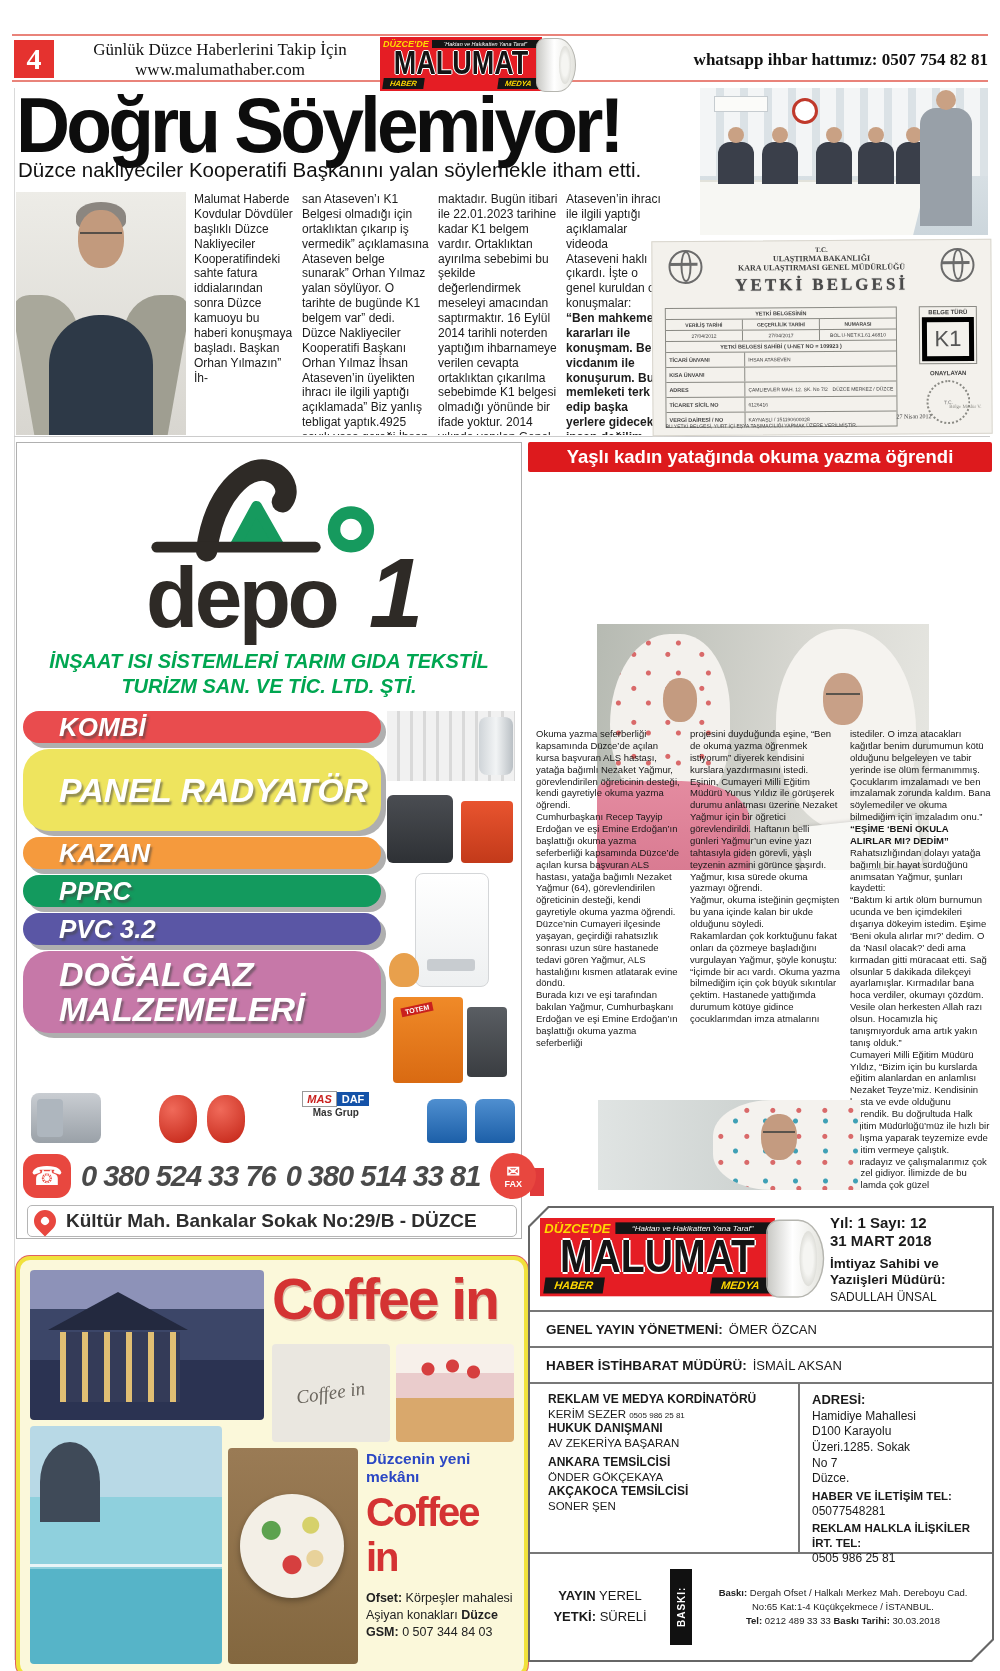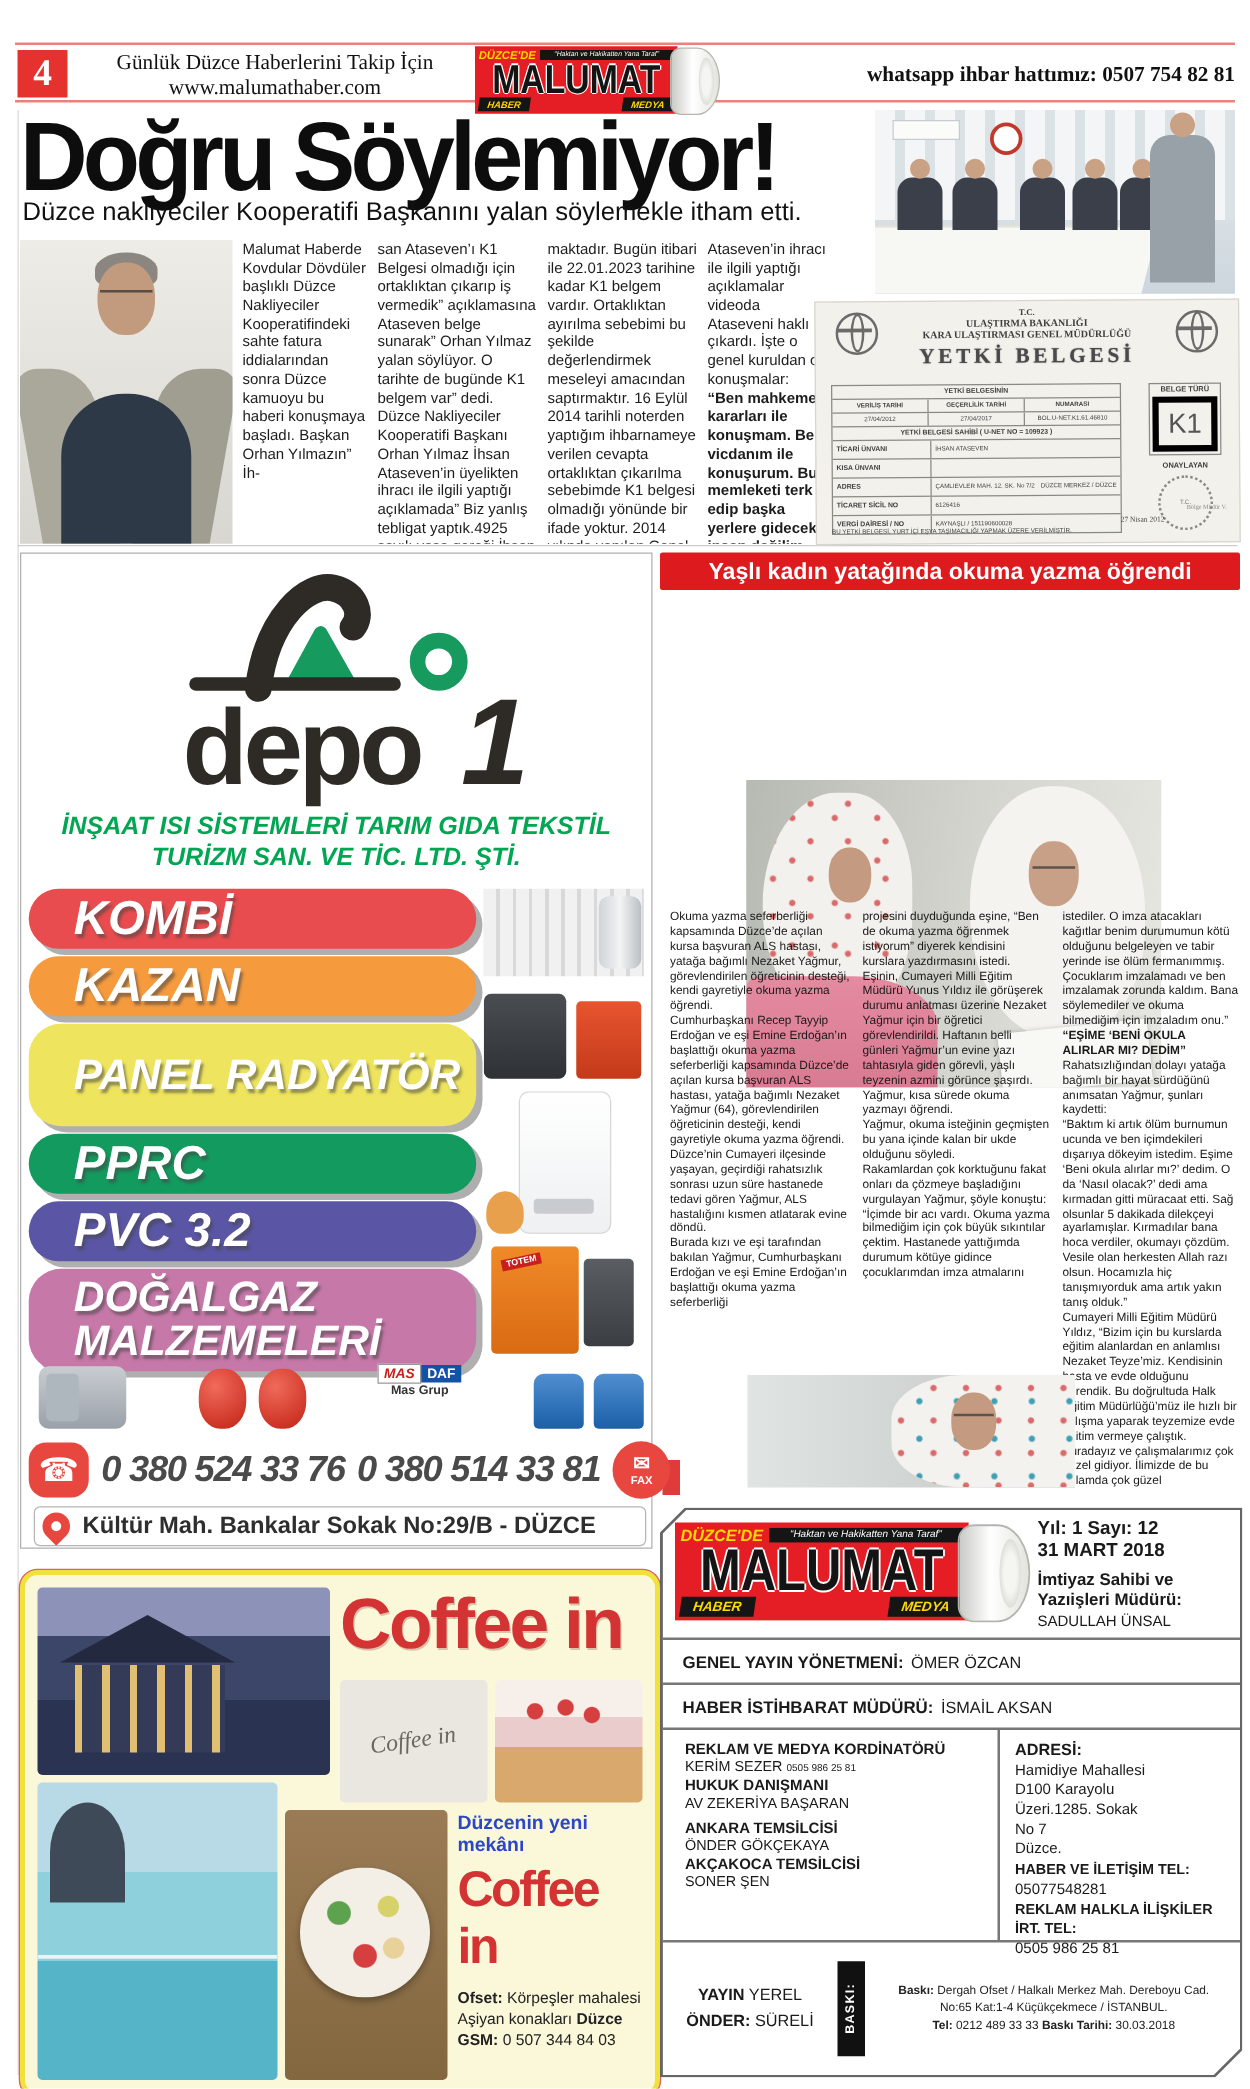--- a/index.html
+++ b/index.html
@@ -124,21 +124,21 @@
 
   
   .depo{left:16px;top:442px;width:504px;height:795px;border:1px solid #b0b0b0;background:#fff;}
   .depo-logo{position:absolute;left:30px;top:8px;width:444px;height:196px;}
   .depo-company{position:absolute;left:0;top:206px;width:100%;text-align:center;color:#00a651;
                 font-weight:bold;font-style:italic;font-size:20px;line-height:1.25;}
   .banners{position:absolute;left:6px;top:268px;width:358px;}
   .bnr{border-radius:26px;margin-bottom:6px;display:flex;align-items:center;padding-left:36px;
        box-shadow:5px 5px 0 rgba(95,95,95,.5);color:#fff;font-weight:bold;font-style:italic;
        text-shadow:2px 3px 2px rgba(70,70,70,.55);}
-  .bnr-1line{height:48px;font-size:38px;}
+  .bnr-1line{height:32px;font-size:26px;}
   .bnr-2line{height:82px;font-size:34px;line-height:1.02;}
   .bk{background:#e94c4e;} .bz{background:#f59a3d;} .bp{background:#eee45e;}
   .bc{background:#139a5e;} .bv{background:#5a56a5;} .bd{background:#c678a8;}
   .prods{position:absolute;right:6px;top:268px;width:128px;}
   .prod{position:relative;margin-bottom:6px;overflow:hidden;}
   .prod-rad{height:70px;background:repeating-linear-gradient(90deg,#f1f1f1 0 10px,#d9d9d9 10px 13px);}
   .prod-rad:after{content:"";position:absolute;right:2px;top:6px;width:34px;height:58px;background:linear-gradient(90deg,#cfd4d8,#f2f4f5,#b9bfc4);border-radius:8px;}
   .prod-boil{height:80px;}
   .prod-boil:before{content:"";position:absolute;left:0;top:8px;width:66px;height:68px;background:linear-gradient(#4a4d52,#2e3135);border-radius:6px;}
   .prod-boil:after{content:"";position:absolute;right:2px;top:14px;width:52px;height:62px;background:linear-gradient(#e8542f,#c33a1a);border-radius:4px;}
@@ -400,22 +400,22 @@
       <circle cx="322" cy="88" r="19" fill="none" stroke="#169a5e" stroke-width="14"></circle>
       <text x="92" y="198" font-family="Liberation Sans, sans-serif" font-size="96" font-weight="bold" letter-spacing="-4" fill="#2e2a26">depo</text>
       <text x="342" y="198" font-family="Liberation Sans, sans-serif" font-size="110" font-weight="bold" font-style="italic" fill="#2e2a26">1</text>
     </svg>
     <div class="depo-company">
       <div>İNŞAAT ISI SİSTEMLERİ TARIM GIDA TEKSTİL</div>
       <div>TURİZM SAN. VE TİC. LTD. ŞTİ.</div>
     </div>
     <div class="banners">
       <div class="bnr bnr-1line bk">KOMBİ</div>
+      <div class="bnr bnr-2line bp">PANEL RADYATÖR</div>
       <div class="bnr bnr-1line bz">KAZAN</div>
-      <div class="bnr bnr-2line bp">PANEL RADYATÖR</div>
       <div class="bnr bnr-1line bc">PPRC</div>
       <div class="bnr bnr-1line bv">PVC 3.2</div>
       <div class="bnr bnr-2line bd">DOĞALGAZ MALZEMELERİ</div>
     </div>
     <div class="prods">
       <div class="prod prod-rad"></div>
       <div class="prod prod-boil"></div>
       <div class="prod prod-kombi">
           <i class="cat"></i>
         </div>
@@ -522,21 +522,21 @@
           <div class="aline">Düzce.</div>
           <div class="tlabel">HABER VE İLETİŞİM TEL:</div>
           <div class="aline">05077548281</div>
           <div class="tlabel">REKLAM HALKLA İLİŞKİLER İRT. TEL:</div>
           <div class="aline">0505 986 25 81</div>
         </div>
       </div>
       <div class="k-bottom">
         <div class="k-yayin">
           <div><b>YAYIN</b> <span>YEREL</span></div>
-          <div><b>ÖNDER:</b> <span>SÜRELİ</span></div>
+          <div><b>YETKİ:</b> <span>SÜRELİ</span></div>
         </div>
         <div class="k-baski">BASKI:</div>
         <div class="k-print">
           <div><b>Baskı:</b> <span>Dergah Ofset / Halkalı Merkez Mah. Dereboyu Cad.</span></div>
           <div>No:65 Kat:1-4 Küçükçekmece / İSTANBUL.</div>
           <div><b>Tel:</b> <span>0212 489 33 33</span> <b>Baskı Tarihi:</b> <span>30.03.2018</span></div>
         </div>
       </div>
     </div>
   </div>

